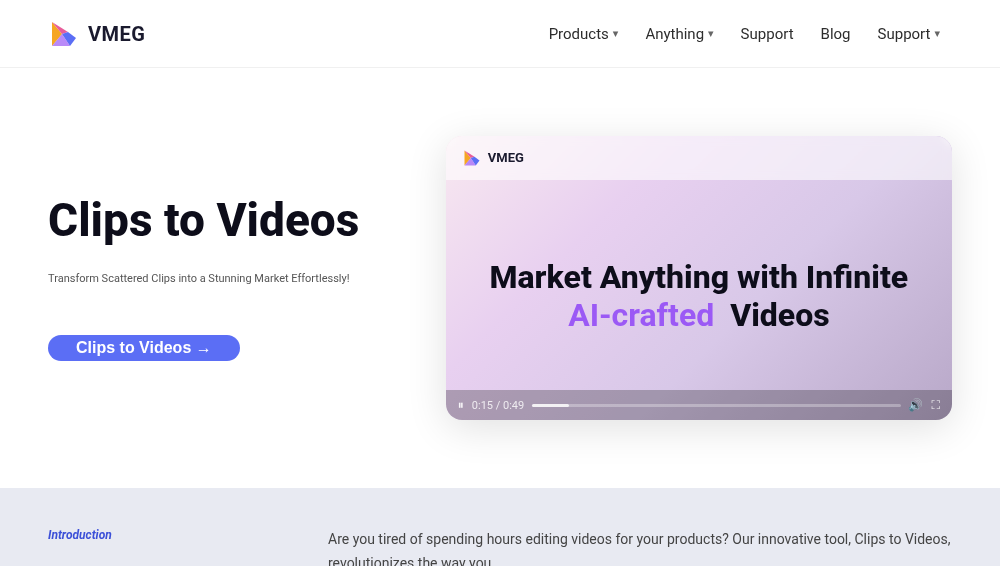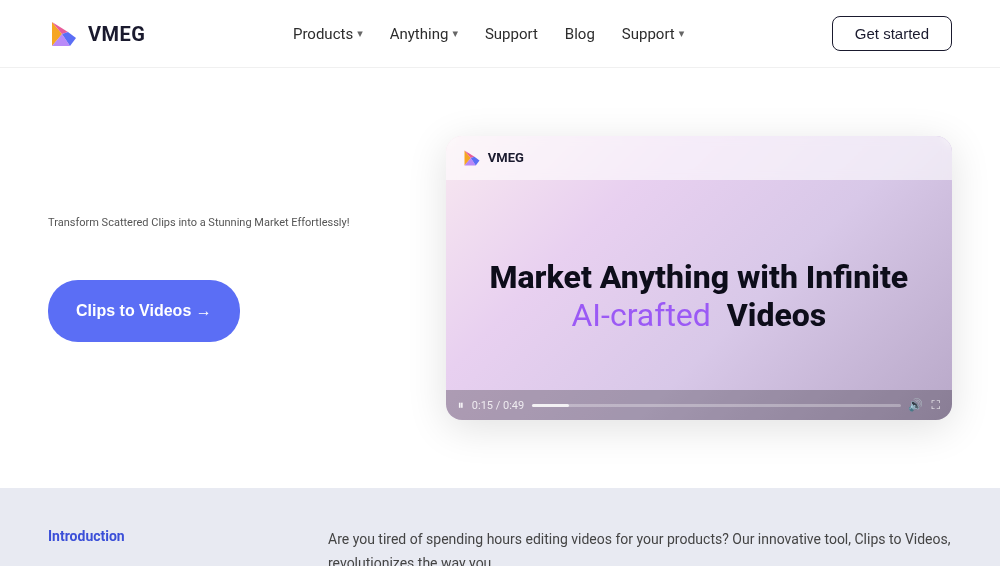--- a/index.html
+++ b/index.html
@@ -29,21 +29,21 @@
     
     .hero {
       display: flex; align-items: center; justify-content: space-between;
       padding: 60px 48px 60px 48px; min-height: 420px; background: #fff;
     }
     .hero-left { flex: 0 0 38%; max-width: 380px; }
     .hero-title { font-size: 46px; font-weight: 800; line-height: 1.1; color: #0d0d1a; margin-bottom: 24px; }
     .hero-subtitle { font-size: 11px; color: #555; line-height: 1.6; margin-bottom: 48px; }
     .hero-btn {
       display: inline-flex; align-items: center; gap: 8px;
-      padding: 22px 28px; background: #5b6ef5; color: #fff;
+      padding: 4px 28px; background: #5b6ef5; color: #fff;
       border: none; border-radius: 30px; font-size: 16px; font-weight: 600;
       cursor: pointer; text-decoration: none;
     }
 
     
     .hero-right { flex: 0 0 56%; max-width: 560px; }
     .video-card {
       border-radius: 16px; overflow: hidden;
       background: linear-gradient(135deg, #f8e8f0 0%, #e8d0f0 30%, #d8c8e8 60%, #c8b8d8 80%, #b8a8c8 100%);
       position: relative; aspect-ratio: 16/9; display: flex; flex-direction: column;
@@ -53,38 +53,38 @@
       display: flex; align-items: center; gap: 6px;
       padding: 12px 16px; background: rgba(255,255,255,0.6); backdrop-filter: blur(4px);
     }
     .video-logo-icon { width: 20px; height: 20px; }
     .video-logo-text { font-size: 13px; font-weight: 700; color: #1a1a2e; }
     .video-content {
       flex: 1; display: flex; flex-direction: column; align-items: center; justify-content: center;
       padding: 20px; text-align: center;
     }
     .video-headline { font-size: 32px; font-weight: 800; color: #0d0d1a; line-height: 1.2; margin-bottom: 8px; }
-    .video-headline-accent { color: #9b59f5; font-weight: 400; }
+    .video-headline-accent { color: #9b59f5; font-weight: 700; }
     .video-controls {
       position: absolute; bottom: 0; left: 0; right: 0;
       padding: 8px 12px; background: rgba(0,0,0,0.25); display: flex; align-items: center; gap: 8px;
     }
     .ctrl-btn { color: rgba(255,255,255,0.9); font-size: 12px; cursor: pointer; }
     .progress-bar { flex: 1; height: 3px; background: rgba(255,255,255,0.3); border-radius: 2px; position: relative; }
     .progress-fill { width: 10%; height: 100%; background: rgba(255,255,255,0.8); border-radius: 2px; }
     .time-text { color: rgba(255,255,255,0.8); font-size: 11px; white-space: nowrap; }
 
     
     .bottom-section {
       background: #e8eaf2; padding: 40px 48px; display: flex; gap: 80px;
       min-height: 100px;
     }
     .bottom-left { flex: 0 0 200px; }
     .bottom-right { flex: 1; }
-    .intro-label { font-size: 14px; font-weight: 700; color: #3b4fd8; margin-bottom: 8px; }
+    .intro-label { font-size: 12px; font-weight: 700; color: #3b4fd8; margin-bottom: 8px; font-style: italic; }
     .intro-text { font-size: 14px; color: #444; line-height: 1.7; }
 
     
     .vmeg-logo-svg { display: inline-block; }
   </style>
 </head>
 <body>
 
 <nav>
   <a class="nav-logo" href="#">
@@ -111,25 +111,25 @@
     </a>
     <a class="nav-link">
       <span>Blog</span>
     </a>
     <a class="nav-link">
       <span>Support</span>
       <span class="chevron">▾</span>
     </a>
   </div>
 
-  <button class="nav-cta">Get started</button>
 </nav>
 
 <section class="hero">
   <div class="hero-left">
+    <h1 class="hero-title">Clips to Videos</h1>
     <p class="hero-subtitle">Transform Scattered Clips into a Stunning Market Effortlessly!</p>
     <button class="hero-btn">Clips to Videos →</button>
   </div>
 
   <div class="hero-right">
     <div class="video-card">
 
       <div class="video-top-bar">
         <svg class="video-logo-icon" viewBox="0 0 32 32" fill="none">
           <polygon points="4,4 4,28 14,16" fill="#f5a623"></polygon>

